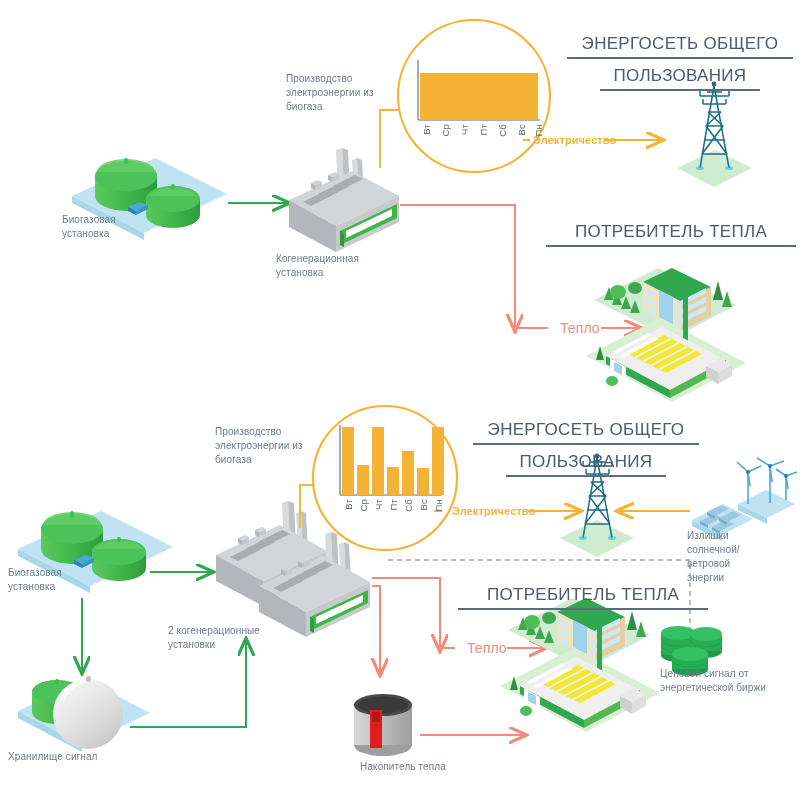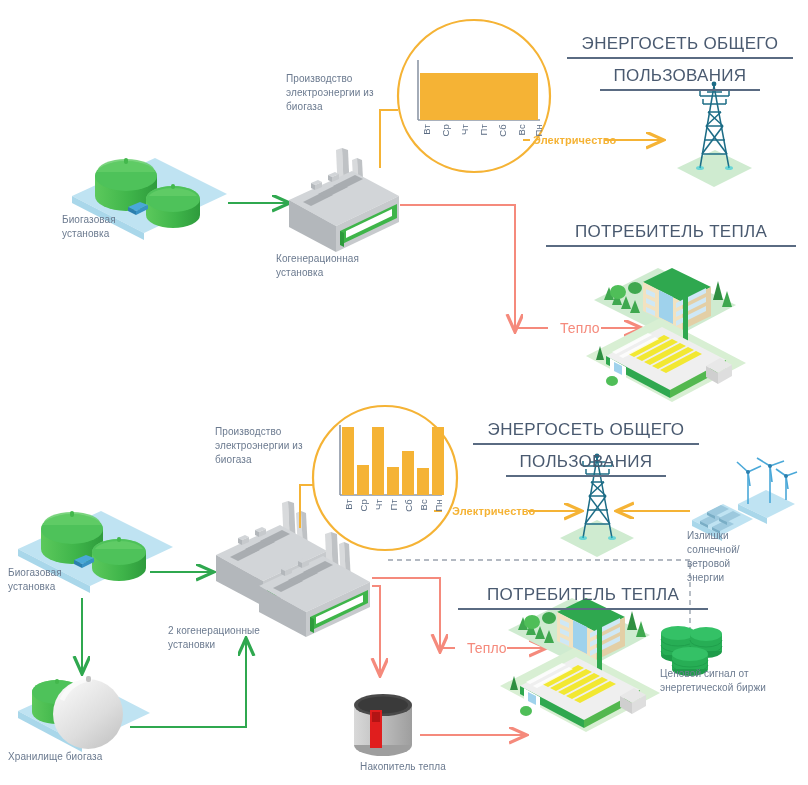--- a/index.html
+++ b/index.html
@@ -531,21 +531,21 @@
 <div class="lbl" style="left:215px;top:425px;width:105px;">Производство электроэнергии из биогаза</div>
 
 <div class="lbl orange" style="left:452px;top:504px;">Электричество</div>
 
 <div class="lbl salmon" style="left:467px;top:641px;">Тепло</div>
 
 <div class="lbl" style="left:8px;top:566px;width:100px;">Биогазовая установка</div>
 
 <div class="lbl" style="left:168px;top:624px;width:108px;">2 когенерационные установки</div>
 
-<div class="lbl" style="left:8px;top:750px;width:100px;">Хранилище биогаза</div>
+<div class="lbl" style="left:8px;top:750px;width:100px;">Хранилище сигнал</div>
 
 <div class="lbl" style="left:338px;top:760px;width:130px;text-align:center;">Накопитель тепла</div>
 
 <div class="lbl" style="left:660px;top:667px;width:140px;">Ценовой сигнал от энергетической биржи</div>
 
 <div class="lbl" style="left:687px;top:529px;width:68px;">Излишки солнечной/ветровой энергии</div>
 
 <div class="chartlbl" style="left:343px;top:499px;">Вт</div>
 <div class="chartlbl" style="left:358px;top:499px;">Ср</div>
 <div class="chartlbl" style="left:373px;top:499px;">Чт</div>

